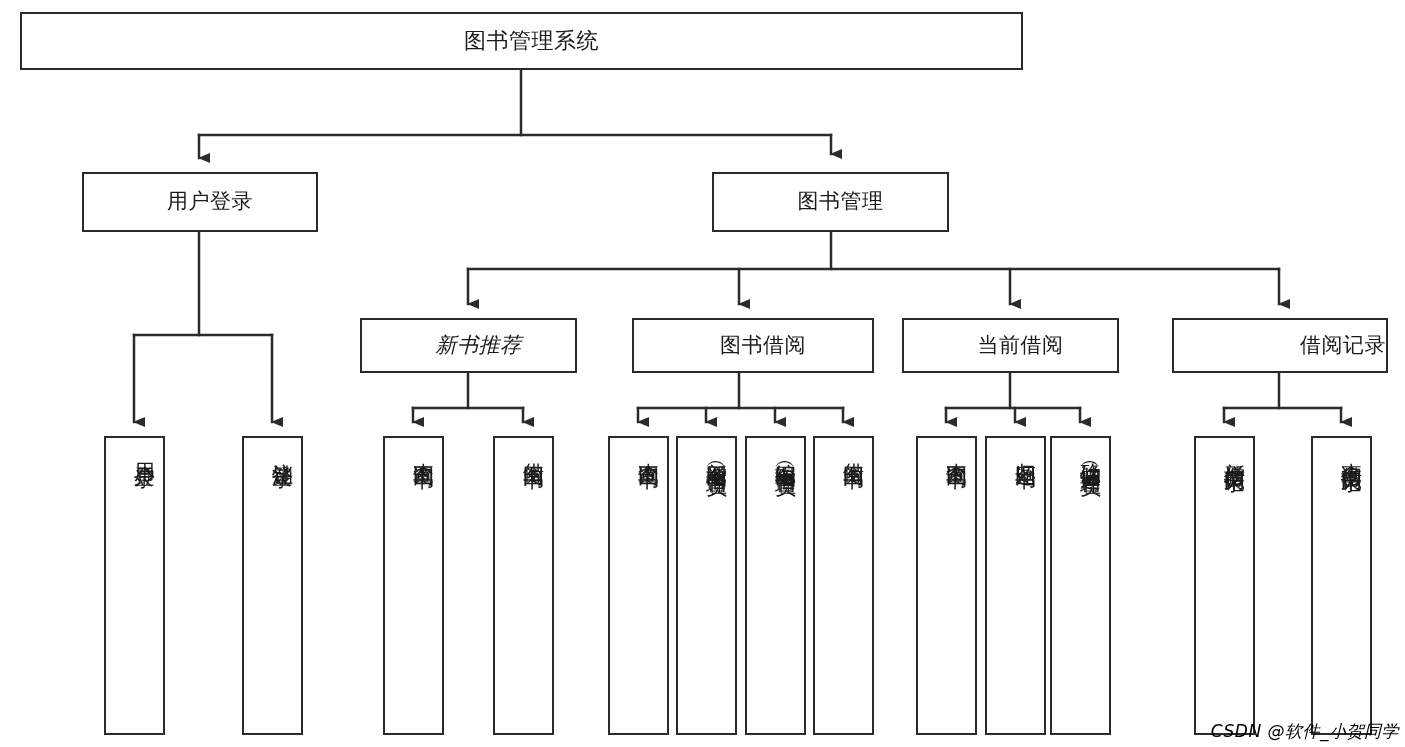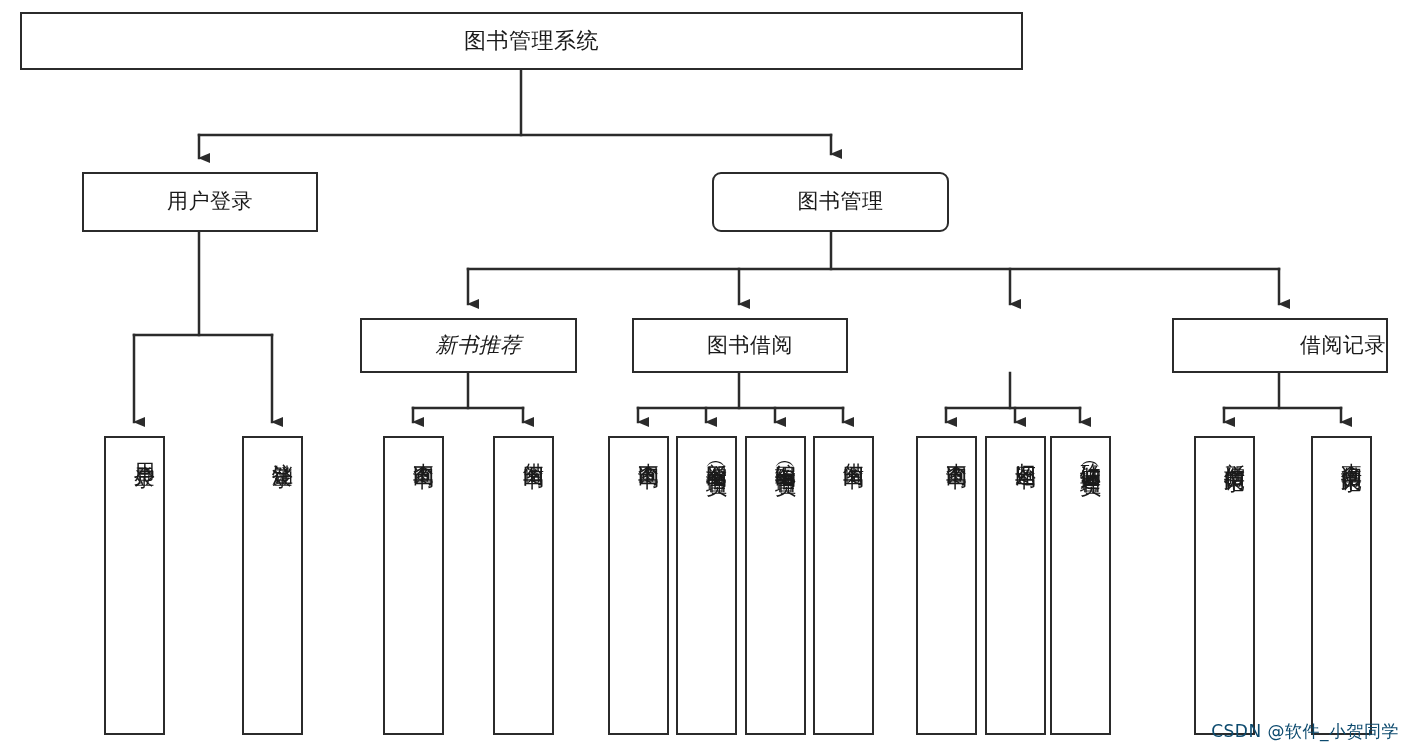--- a/index.html
+++ b/index.html
@@ -67,24 +67,25 @@
     max-height: 276px;
   }
   .node-v.tall .node-label {
     max-height: 286px;
   }
   #watermark {
     position: absolute;
     right: 6px;
     bottom: 4px;
     font-size: 17px;
-    color: #0c4a6e;
+    color: #000000;
     letter-spacing: 0.5px;
     white-space: nowrap;
     user-select: none;
+    font-style: italic;
   }
 </style>
 </head>
 <body>
 
 <div id="diagram-canvas">
 
   <svg id="edges-layer" viewBox="0 0 1405 747" width="1405" height="747" xmlns="http://www.w3.org/2000/svg">
     <defs>
       <marker id="arrow" viewBox="0 0 10 12" refX="5" refY="11" markerWidth="10" markerHeight="12" orient="auto-start-reverse" markerUnits="userSpaceOnUse">
@@ -136,32 +137,35 @@
   </svg>
 
   <div class="node node-h node-root" style="left:20px; top:12px; width:1003px; height:58px;">
     <span class="node-label">图书管理系统</span>
   </div>
 
   <div class="node node-h" style="left:82px; top:172px; width:236px; height:60px;">
     <span class="node-label">用户登录</span>
   </div>
 
-  <div class="node node-h" style="left:712px; top:172px; width:237px; height:60px;border-radius:9px;">
+  <div class="node node-h" style="left:712px; top:172px; width:237px; height:60px;">
     <span class="node-label">图书管理</span>
   </div>
 
   <div class="node node-h" style="left:360px; top:318px; width:217px; height:55px;font-style:italic;">
     <span class="node-label">新书推荐</span>
   </div>
 
-  <div class="node node-h" style="left:632px; top:318px; width:216px; height:55px;">
+  <div class="node node-h" style="left:632px; top:318px; width:242px; height:55px;">
     <span class="node-label">图书借阅</span>
   </div>
 
+  <div class="node node-h" style="left:902px; top:318px; width:217px; height:55px;">
+    <span class="node-label">当前借阅</span>
+  </div>
 
   <div class="node node-h" style="left:1172px; top:318px; width:216px; height:55px;justify-content:flex-end;">
     <span class="node-label">借阅记录</span>
   </div>
 
   <div class="node node-v" style="left:104px; top:436px; width:61px; height:299px;">
     <span class="node-label">用户登录</span>
   </div>
 
   <div class="node node-v" style="left:242px; top:436px; width:61px; height:299px;">

